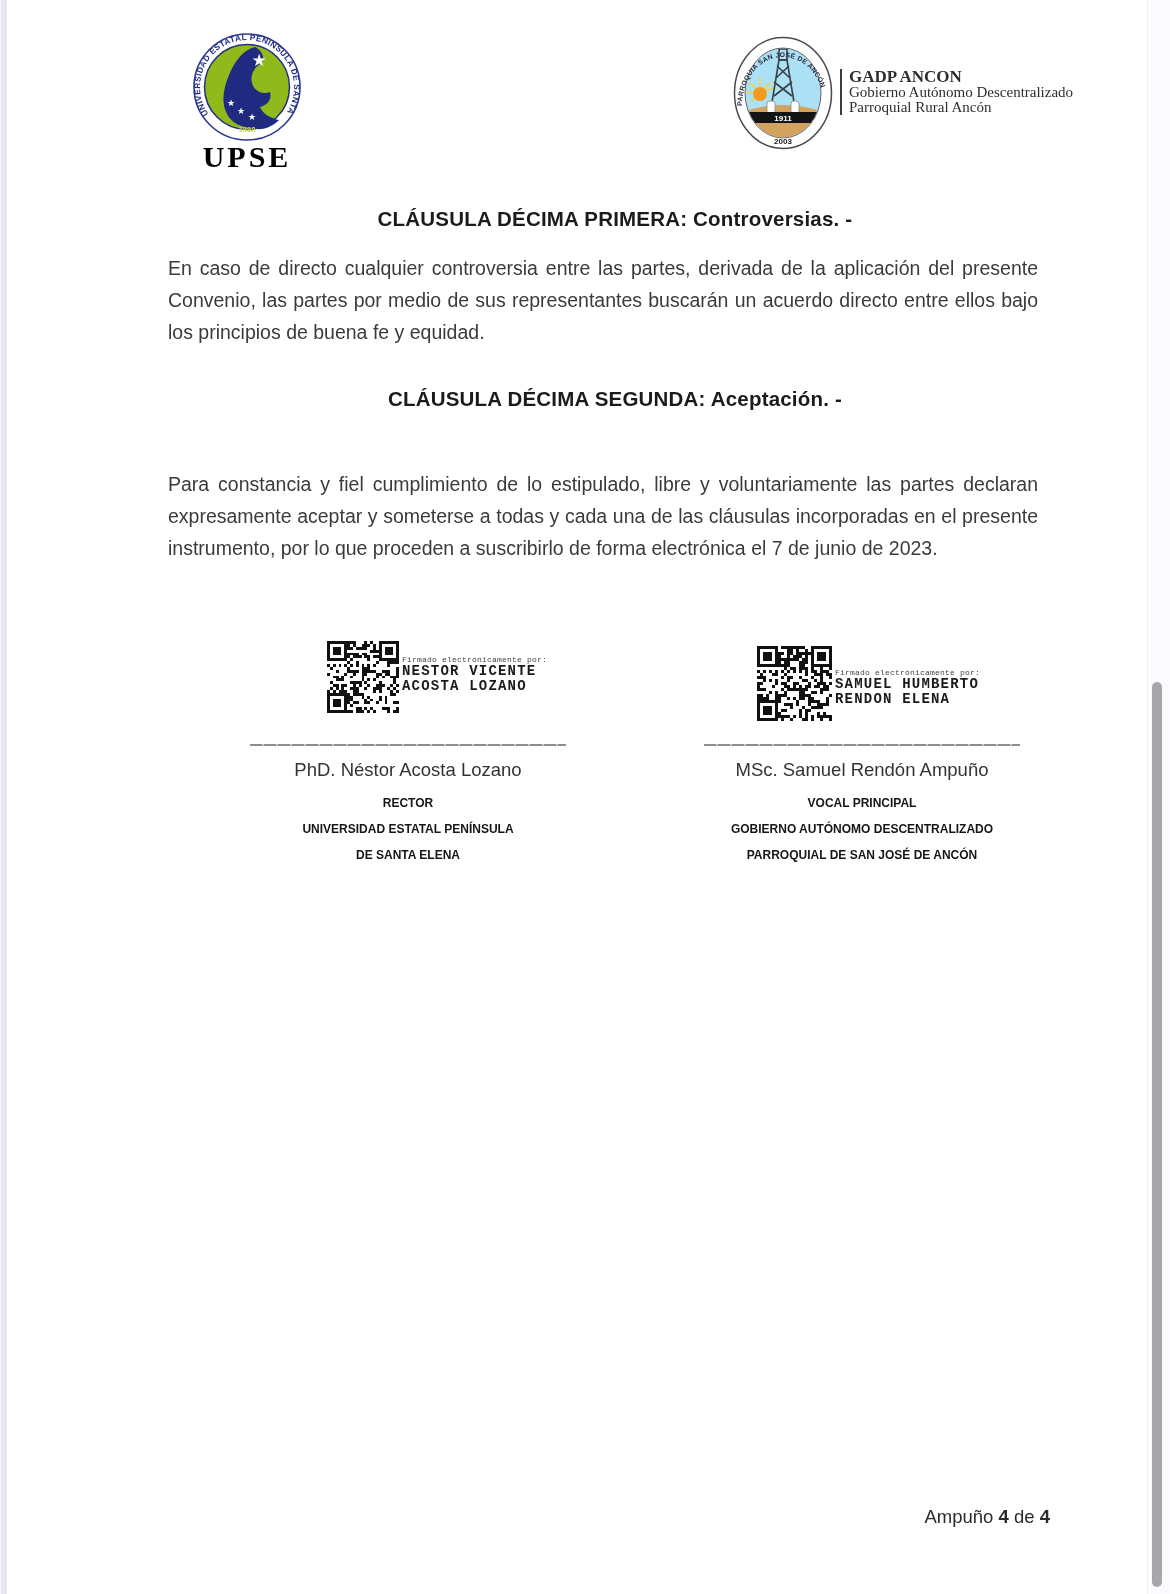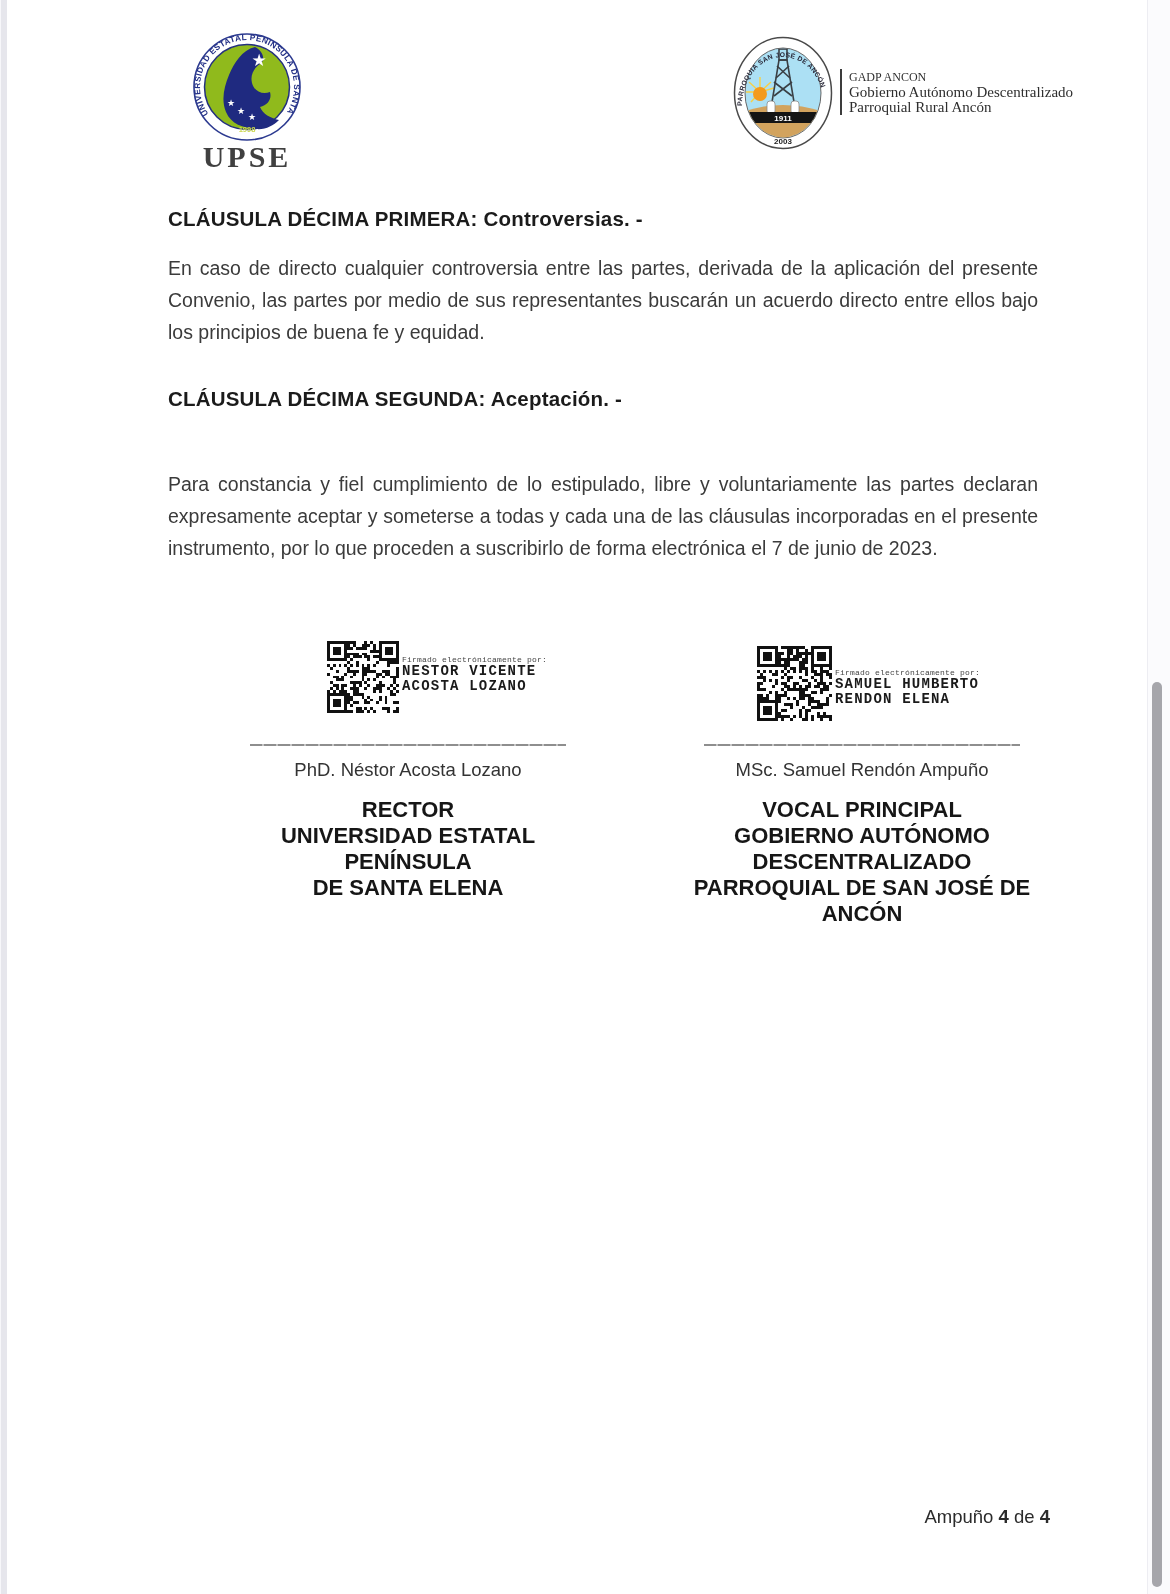--- a/index.html
+++ b/index.html
@@ -9,29 +9,29 @@
   .left-edge{position:absolute;left:0;top:0;width:7px;height:100%;
              background:linear-gradient(90deg,#f7f7fa 0 1px,#e6e6ec 1px 100%);}
   .scroll-track{position:absolute;right:0;top:0;width:22px;height:100%;
                 background:#fbfbfd;border-left:1px solid #ededf2;}
   .scroll-thumb{position:absolute;left:4px;top:682px;width:10px;height:905px;
                 border-radius:6px;background:#a6a6ab;}
   
   .upse{position:absolute;left:190px;top:33px;width:114px;text-align:center;}
   .upse svg{display:block;margin:0 auto;}
   .upse-wordmark{font-family:"Liberation Serif",serif;font-weight:bold;font-size:30px;
-                 color:#404040;letter-spacing:3px;line-height:30px;margin-top:1px;}
+                 color:#000000;letter-spacing:3px;line-height:30px;margin-top:1px;}
   .gadp{position:absolute;left:733px;top:36px;display:flex;align-items:flex-start;}
   .gadp-text{margin-left:7px;margin-top:33px;border-left:2px solid #3c3c3c;padding-left:7px;
              font-family:"Liberation Serif",serif;color:#2e2e2e;white-space:nowrap;}
-  .gadp-acronym{font-weight:normal;font-size:12px;line-height:16px;}
+  .gadp-acronym{font-weight:bold;font-size:17px;line-height:16px;}
   .gadp-line{font-size:15px;line-height:15px;}
   
-  .doc-heading{position:absolute;left:168px;width:872px;font-size:20.5px;font-weight:bold;
-               color:#1b1b1b;letter-spacing:0.2px;}
+  .doc-heading{position:absolute;left:179px;width:872px;font-size:20.5px;font-weight:bold;
+               color:#1b1b1b;letter-spacing:0.2px;text-align:center;}
   #h1{top:207px;} #h2{top:387px;}
   .doc-para{position:absolute;left:168px;width:870px;font-size:19.5px;line-height:32px;
             color:#3b3b3b;text-align:justify;}
   #p1{top:252px;} #p2{top:434px;margin-top:34px;}
   
   .stamp{position:absolute;display:flex;}
   #stamp-left{left:327px;top:641px;}
   #stamp-right{left:757px;top:646px;}
   .qr{width:72px;height:72px;}
   #stamp-right .qr{width:75px;height:75px;}
@@ -40,21 +40,21 @@
   #stamp-right .stamp-text{margin-top:22px;}
   .stamp-tiny{font-size:8px;letter-spacing:0.2px;color:#454545;line-height:9px;}
   .stamp-name{font-size:14px;font-weight:bold;line-height:15px;letter-spacing:1.2px;}
   
   .sig{position:absolute;width:340px;text-align:center;color:#2f2f2f;}
   #sig-left{left:238px;top:744px;}
   #sig-right{left:692px;top:744px;text-align:center;}
   .sig-line{height:2px;width:316px;margin:0 auto;
             background:repeating-linear-gradient(90deg,#8e8e8e 0 12px,#c4c4c4 12px 14px);}
   .sig-name{margin-top:13px;font-size:18.5px;color:#333333;}
-  .sig-roles{margin-top:16px;font-weight:bold;font-size:22px;line-height:26px;color:#161616;}
+  .sig-roles{margin-top:9px;font-weight:bold;font-size:12px;line-height:26px;color:#161616;}
   
   .footer{position:absolute;left:168px;top:1506px;width:882px;text-align:right;
           font-size:18.5px;color:#2b2b2b;}
   .footer b{font-weight:bold;}
 </style>
 </head>
 <body>
 
 <div class="screen">
 

